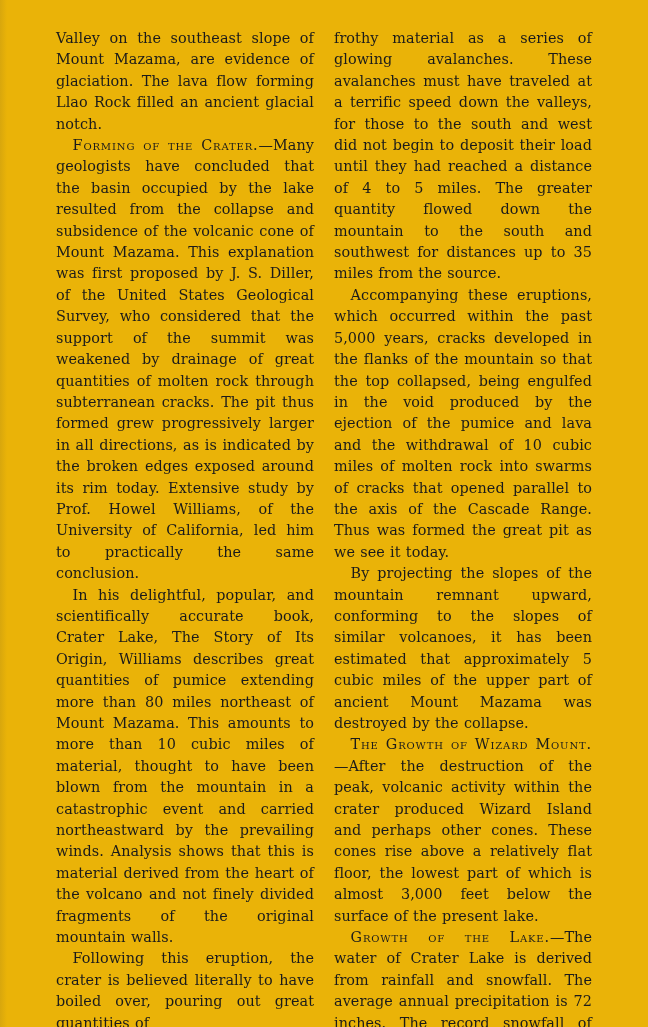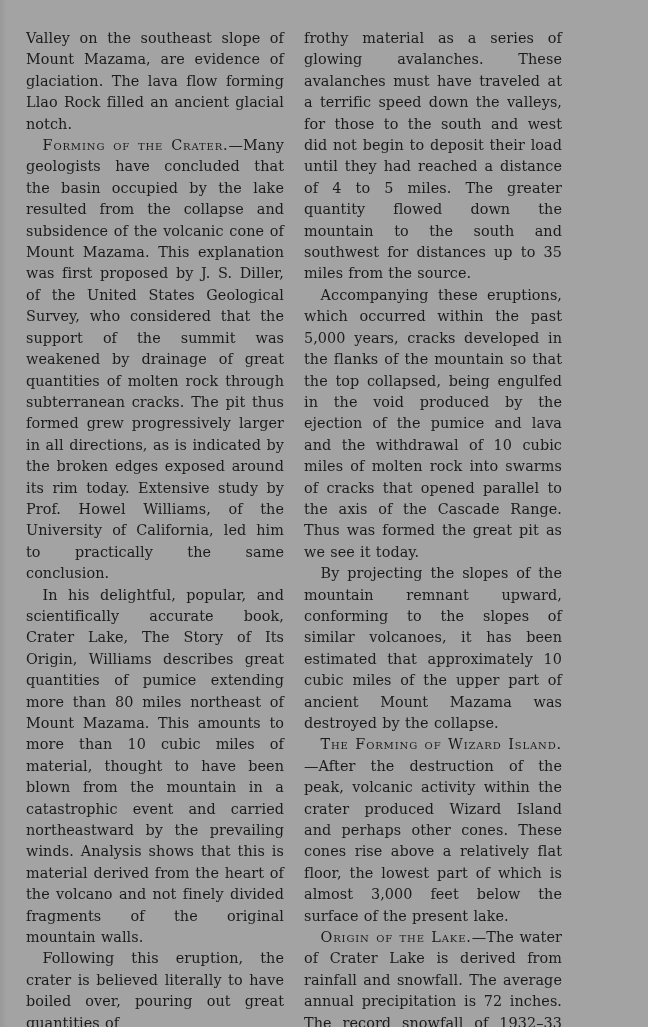--- a/index.html
+++ b/index.html
@@ -5,26 +5,26 @@
   html, body {
     margin: 0;
     padding: 0;
     background: #fbfbf9;
   }
   .page {
     position: relative;
     box-sizing: border-box;
     width: 648px;
     height: 1027px;
-    background: #a3a3a3;
+    background: #eab308;
     color: #1b1b1b;
     font-family: "DejaVu Serif", "Liberation Serif", serif;
     font-size: 14.4px;
     line-height: 21.4px;
-    padding: 28px 66px 0 26px;
+    padding: 28px 66px 0 56px;
     overflow: hidden;
   }
   
   .scan-edge {
     position: absolute;
     left: 0;
     top: 0;
     bottom: 0;
     width: 7px;
     background: linear-gradient(to right, rgba(60,60,55,0.10), rgba(60,60,55,0));
@@ -63,20 +63,20 @@
     <div class="column">
       <p class="noindent">Valley on the southeast slope of Mount Mazama, are evidence of glaciation. The lava flow forming Llao Rock filled an ancient glacial notch.</p>
       <p><span class="sc">Forming of the Crater.</span><span>—Many geologists have concluded that the basin occupied by the lake resulted from the collapse and subsidence of the volcanic cone of Mount Mazama. This explanation was first proposed by J. S. Diller, of the United States Geological Survey, who considered that the support of the summit was weakened by drainage of great quantities of molten rock through subterranean cracks. The pit thus formed grew progressively larger in all directions, as is indicated by the broken edges exposed around its rim today. Extensive study by Prof. Howel Williams, of the University of California, led him to practically the same conclusion.</span></p>
       <p>In his delightful, popular, and scientifically accurate book, Crater Lake, The Story of Its Origin, Williams describes great quantities of pumice extending more than 80 miles northeast of Mount Mazama. This amounts to more than 10 cubic miles of material, thought to have been blown from the mountain in a catastrophic event and carried northeastward by the prevailing winds. Analysis shows that this is material derived from the heart of the volcano and not finely divided fragments of the original mountain walls.</p>
       <p>Following this eruption, the crater is believed literally to have boiled over, pouring out great quantities of</p>
     </div>
 
     <div class="column">
       <p class="noindent">frothy material as a series of glowing avalanches. These avalanches must have traveled at a terrific speed down the valleys, for those to the south and west did not begin to deposit their load until they had reached a distance of 4 to 5 miles. The greater quantity flowed down the mountain to the south and southwest for distances up to 35 miles from the source.</p>
       <p>Accompanying these eruptions, which occurred within the past 5,000 years, cracks developed in the flanks of the mountain so that the top collapsed, being engulfed in the void produced by the ejection of the pumice and lava and the withdrawal of 10 cubic miles of molten rock into swarms of cracks that opened parallel to the axis of the Cascade Range. Thus was formed the great pit as we see it today.</p>
-      <p>By projecting the slopes of the mountain remnant upward, conforming to the slopes of similar volcanoes, it has been estimated that approximately 10 cubic miles of the upper part of ancient Mount Mazama was destroyed by the collapse.</p>
-      <p><span class="sc">The Forming of Wizard Island.</span><span>—After the destruction of the peak, volcanic activity within the crater produced Wizard Island and perhaps other cones. These cones rise above a relatively flat floor, the lowest part of which is almost 3,000 feet below the surface of the present lake.</span></p>
-      <p><span class="sc">Origin of the Lake.</span><span>—The water of Crater Lake is derived from rainfall and snowfall. The average annual precipitation is 72 inches. The record snowfall of 1932–33 was meas-</span></p>
+      <p>By projecting the slopes of the mountain remnant upward, conforming to the slopes of similar volcanoes, it has been estimated that approximately 5 cubic miles of the upper part of ancient Mount Mazama was destroyed by the collapse.</p>
+      <p><span class="sc">The Growth of Wizard Mount.</span><span>—After the destruction of the peak, volcanic activity within the crater produced Wizard Island and perhaps other cones. These cones rise above a relatively flat floor, the lowest part of which is almost 3,000 feet below the surface of the present lake.</span></p>
+      <p><span class="sc">Growth of the Lake.</span><span>—The water of Crater Lake is derived from rainfall and snowfall. The average annual precipitation is 72 inches. The record snowfall of 1932–33 was meas-</span></p>
     </div>
 
   </div>
 
 </div>
 
 </body></html>

